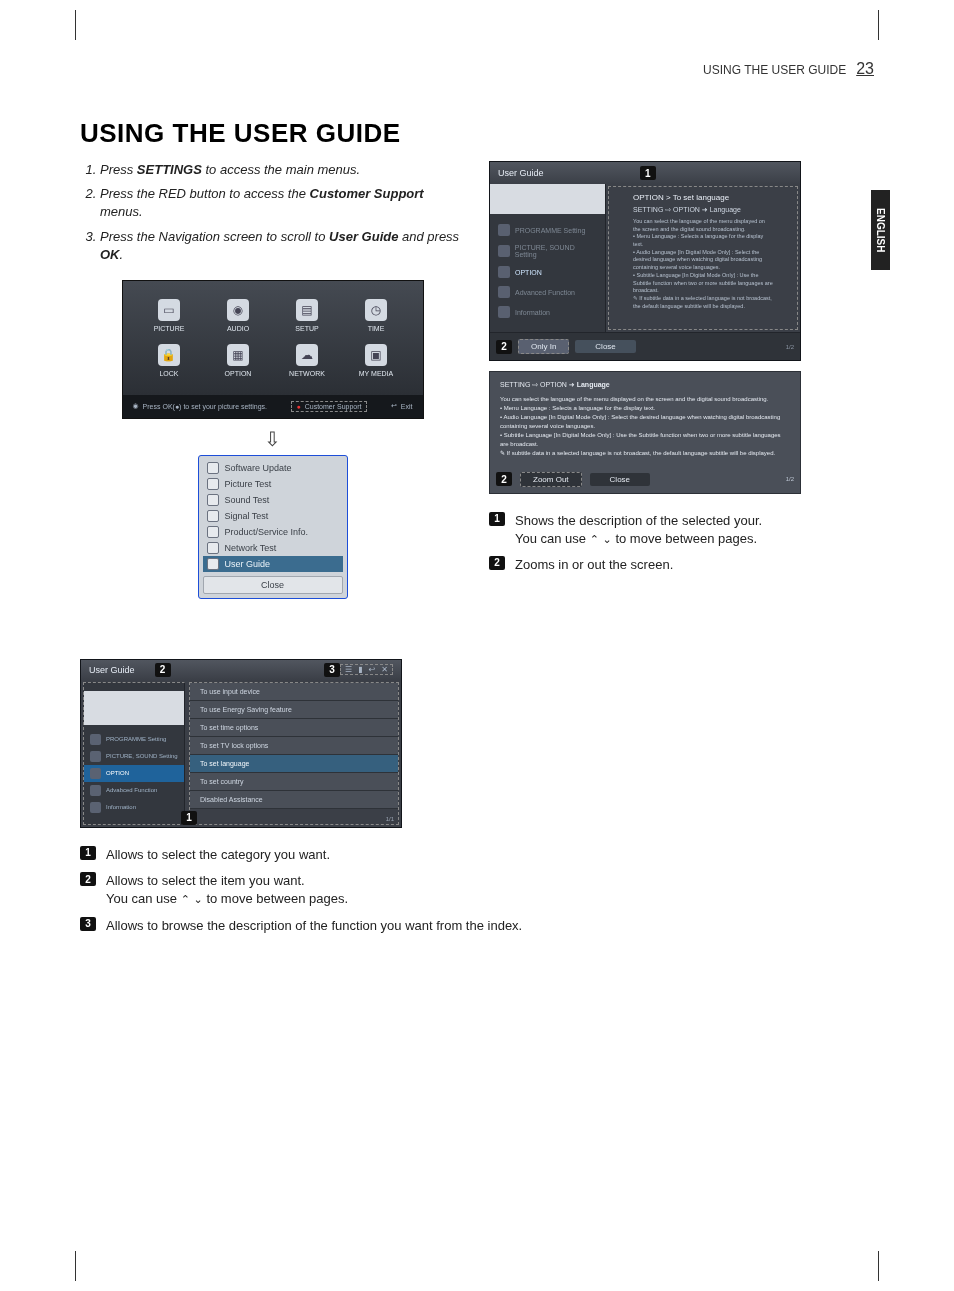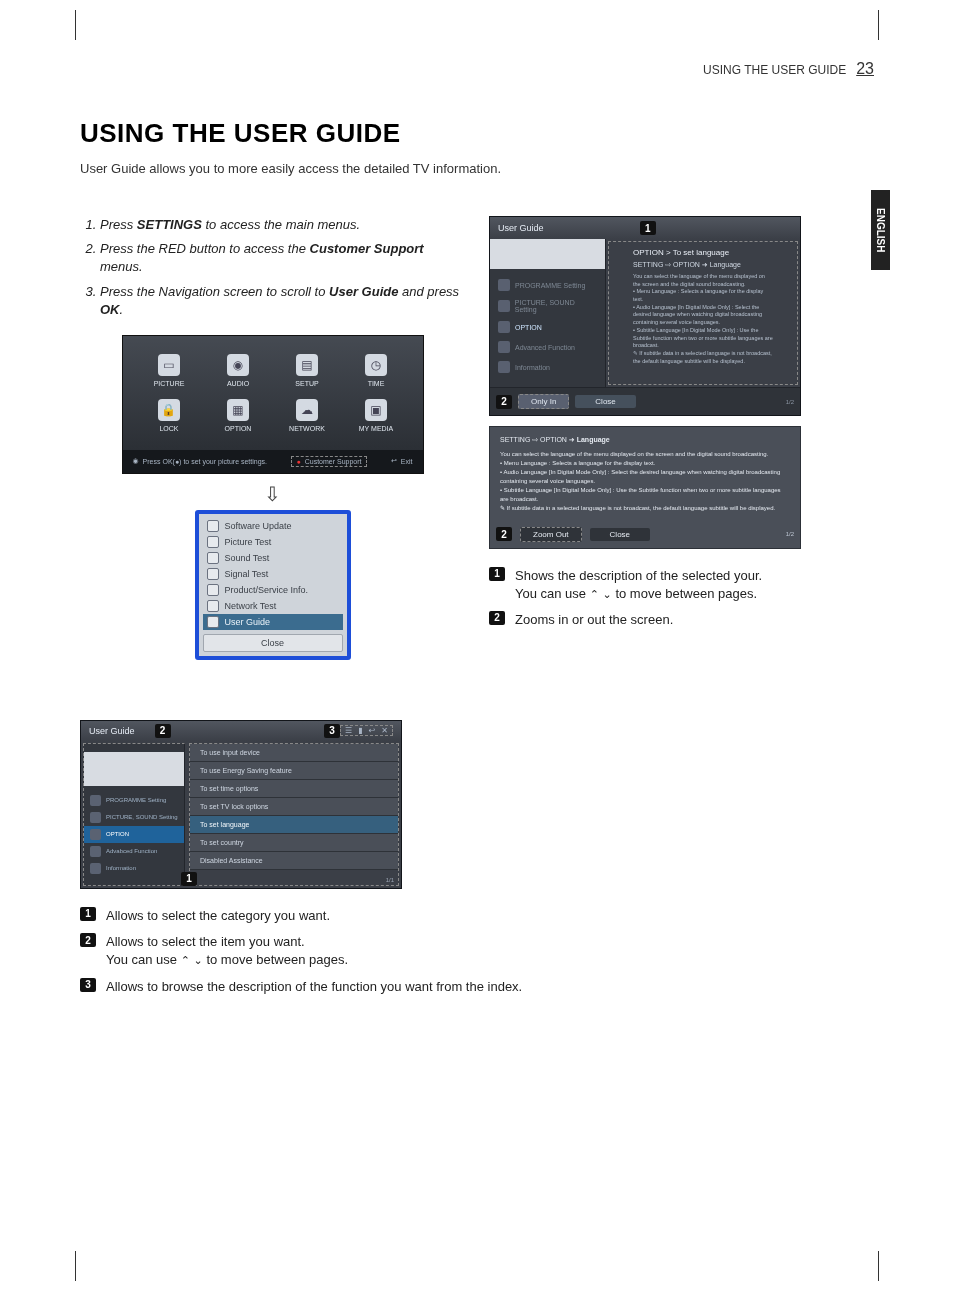--- a/index.html
+++ b/index.html
@@ -19,21 +19,21 @@
   .steps li{margin-bottom:6px;line-height:1.4;}
   .steps b{font-weight:bold;}
   .tvshot{background:#2e3238;border:1px solid #1e2024;color:#cde;font-size:8px;}
   .menu-grid{width:300px;margin:0 auto 8px;border:1px solid #111;}
   .menu-grid .tiles{display:grid;grid-template-columns:repeat(4,1fr);gap:0;padding:12px;background:linear-gradient(#454a52,#2b2f35);}
   .tile{display:flex;flex-direction:column;align-items:center;justify-content:center;gap:4px;padding:6px 0;font-size:7px;color:#dfe6ee;}
   .tile .ic{width:22px;height:22px;border-radius:4px;background:#d4dae2;display:flex;align-items:center;justify-content:center;color:#445;font-size:12px;}
   .menu-foot{background:#15181c;color:#a8b4c3;font-size:7px;padding:6px 10px;display:flex;align-items:center;gap:6px;justify-content:space-between;}
   .menu-foot .btn{display:inline-flex;align-items:center;gap:4px;}
   .down-arrow{text-align:center;font-size:20px;color:#444;margin:4px 0;}
-  .popup{width:140px;margin:0 auto;background:#cfd4da;border:4px solid #1d4ed8;border-radius:3px;padding:4px;font-size:9px;color:#3b4048;}
+  .popup{width:140px;margin:0 auto;background:#cfd4da;border:1px solid #1d4ed8;border-radius:3px;padding:4px;font-size:9px;color:#3b4048;}
   .popup .pi{display:flex;align-items:center;gap:6px;padding:2px 4px;}
   .popup .pi::before{content:"";width:10px;height:10px;border:1px solid #6b7280;background:#e7eaee;border-radius:2px;}
   .popup .pi.sel{background:#3b6c8f;color:#eaf2f8;}
   .popup .close{text-align:center;padding:3px;background:#e2e5e9;border:1px solid #a1a7af;border-radius:2px;margin-top:4px;}
   .rshot{width:310px;border:1px solid #12151a;background:#3b3f47;}
   .rshot .titlebar{display:flex;align-items:center;padding:4px 8px;color:#e6ecf5;font-size:9px;background:linear-gradient(#51565f,#3b3f47);justify-content:space-between;}
   .rshot-body{display:flex;min-height:120px;}
   .rshot-left{width:115px;background:#33373e;border-right:1px solid #22252b;padding:10px 0;}
   .rshot-left .li{display:flex;align-items:center;gap:5px;font-size:7px;color:#7e8894;padding:4px 8px;}
   .rshot-left .li .lic{width:12px;height:12px;border-radius:2px;background:#596070;}
@@ -81,21 +81,20 @@
   <div class="page-right-bar2"></div>
 
   <div class="header">
     <span>USING THE USER GUIDE</span>
     <span class="num">23</span>
   </div>
 
   <div class="lang-tab">ENGLISH</div>
 
   <h1>USING THE USER GUIDE</h1>
-  <div class="intro">User Guide allows you to more easily access the detailed TV information.</div>
 
   <div class="twocol">
 
     <div class="col">
       <ol class="steps">
         <li>
           <span>Press </span><b>SETTINGS</b><span> to access the main menus.</span>
         </li>
         <li>
           <span>Press the RED button to access the </span><b>Customer Support</b><span> menus.</span>

